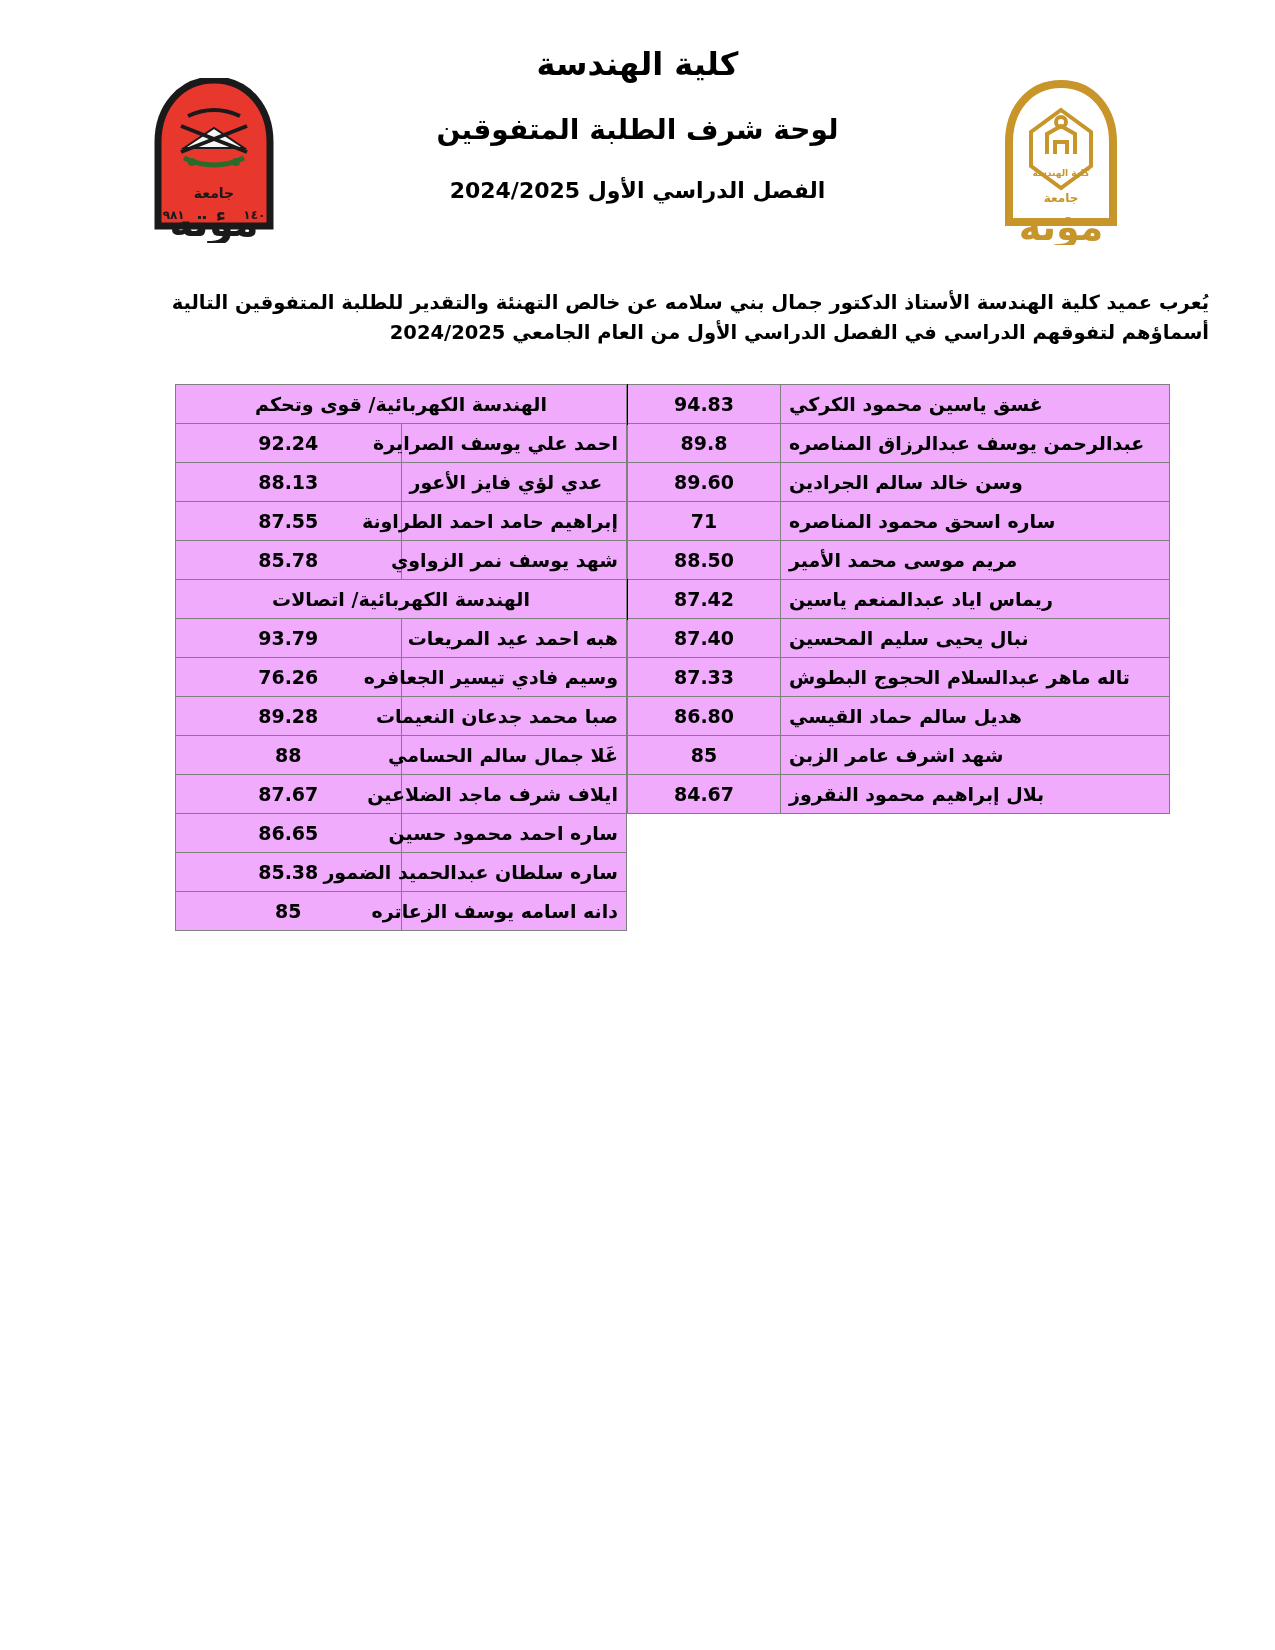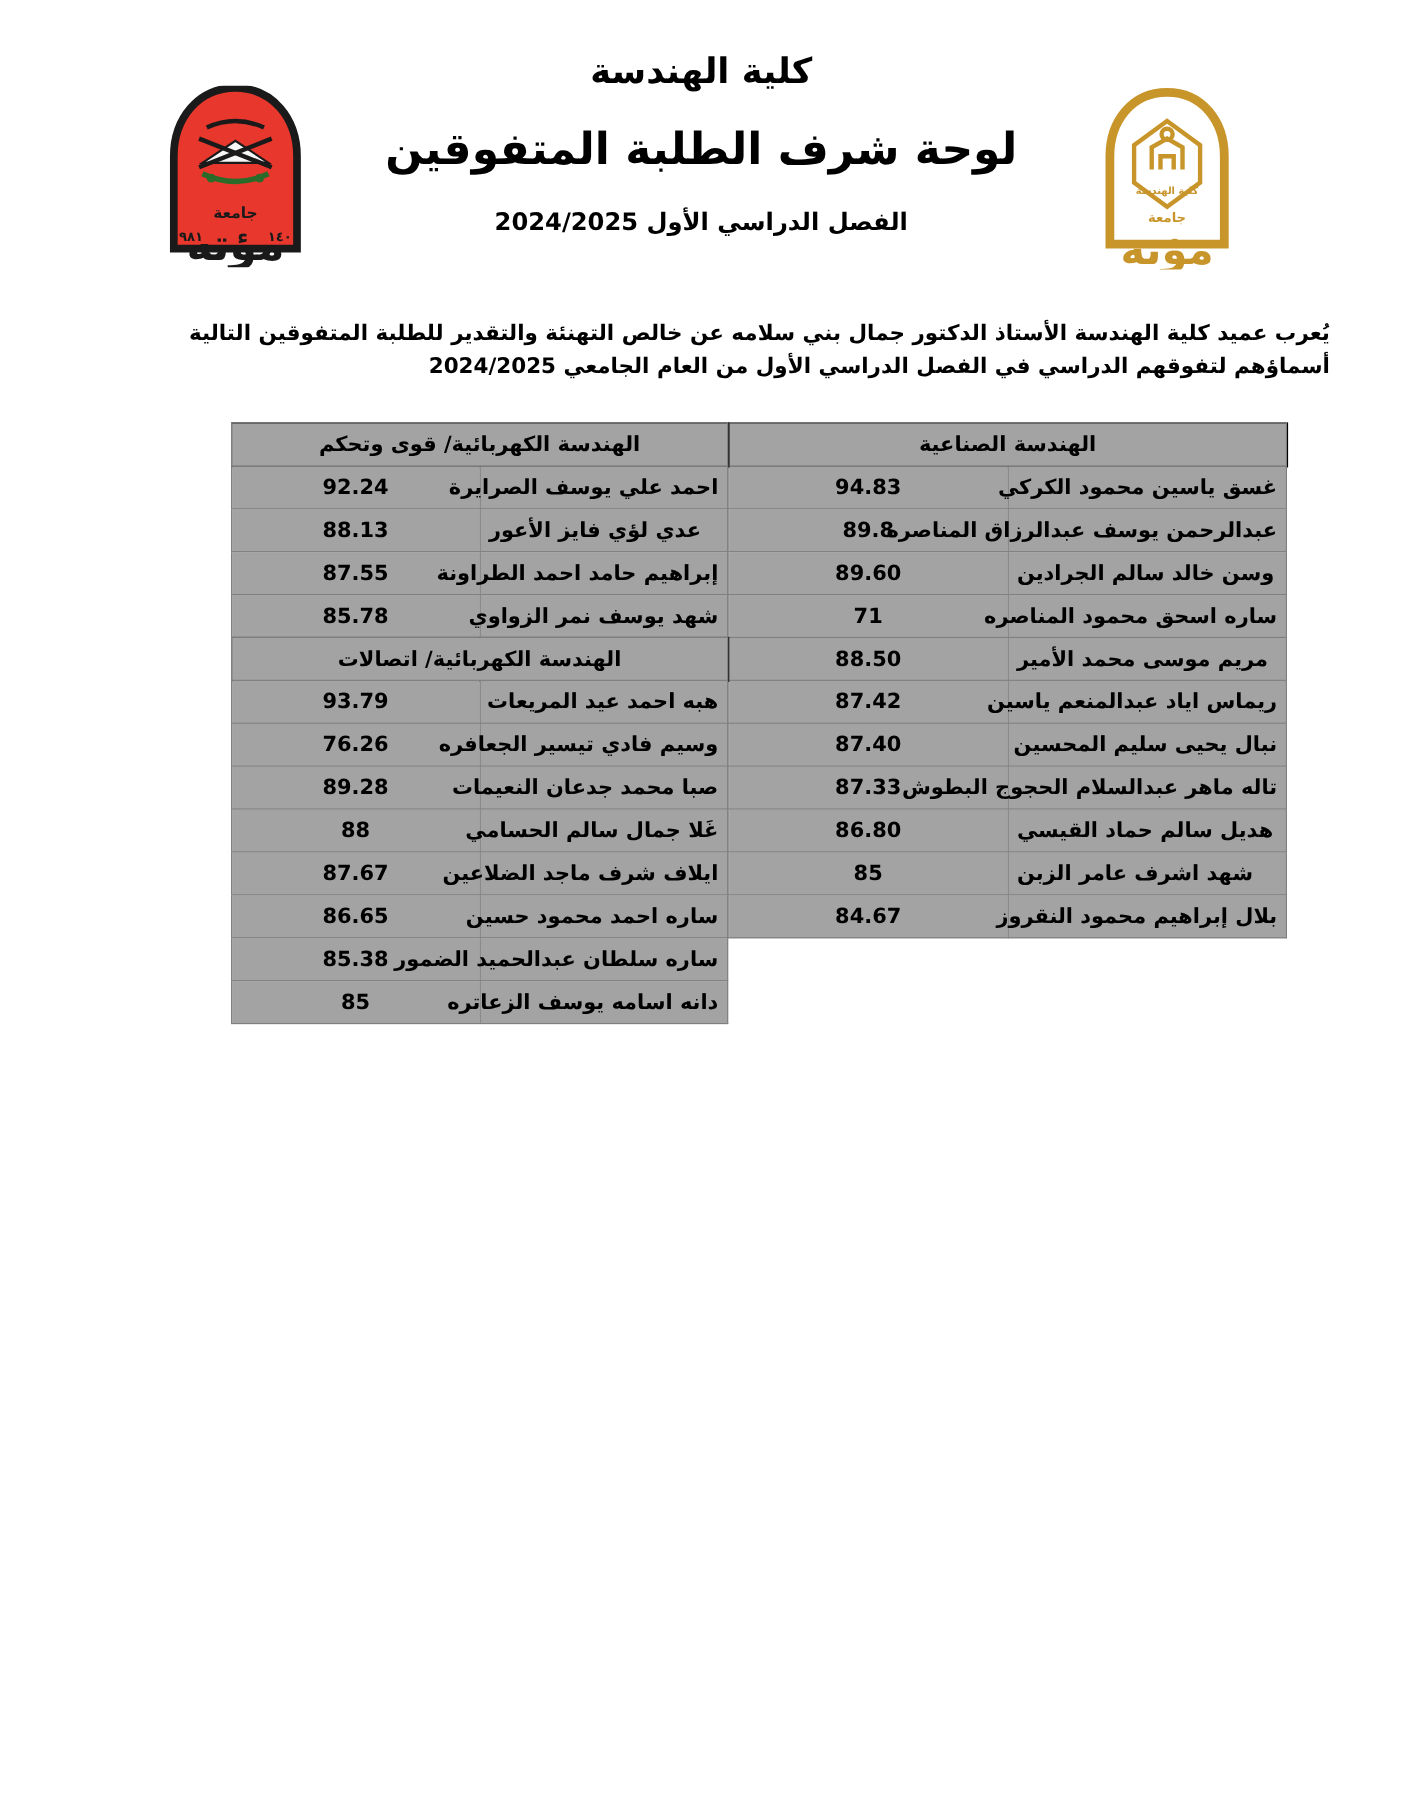--- a/index.html
+++ b/index.html
@@ -40,21 +40,21 @@
   .title-line {
     font-weight: bold;
     font-size: 31px;
     letter-spacing: 0px;
     line-height: 1.0;
     margin-bottom: 36px;
     white-space: nowrap;
     direction: rtl;
   }
   .title-line.l1 { font-size: 32px; }
-  .title-line.l2 { font-size: 40px; }
+  .title-line.l2 { font-size: 28px; }
   .title-line.l3 { font-size: 22px; }
 
   
   .crest-red {
     position: absolute;
     left: 140px;
     top: 78px;
     width: 148px;
     height: 165px;
   }
@@ -97,21 +97,21 @@
   table.dept.industrial { width: 508px; }
   table.dept.electrical { width: 452px; }
 
   table.dept td {
     border: 1px solid #7f7f7f;
     height: 38px;
     padding: 0 8px;
     font-size: 19px;
     font-weight: bold;
     vertical-align: middle;
-    background: #a3a3a3;
+    background: #f0abfc;
   }
 
   td.name-cell {
     text-align: left;
     white-space: nowrap;
   }
   table.dept.industrial td.name-cell { width: 372px; }
   table.dept.electrical  td.name-cell { width: 330px; }
 
   td.grade-cell {
@@ -181,23 +181,20 @@
     </div>
   </div>
 
   <div class="intro">يُعرب عميد كلية الهندسة الأستاذ الدكتور جمال بني سلامه عن خالص التهنئة والتقدير للطلبة المتفوقين التالية أسماؤهم لتفوقهم الدراسي في الفصل الدراسي الأول من العام الجامعي 2024/2025</div>
 
   <div class="tables-wrap">
 
     <table class="dept industrial">
       <tbody>
         <tr>
-          <td class="dept-header" colspan="2">الهندسة الصناعية</td>
-        </tr>
-        <tr>
           <td class="name-cell">غسق ياسين محمود الكركي</td>
           <td class="grade-cell">94.83</td>
         </tr>
         <tr>
           <td class="name-cell">عبدالرحمن يوسف عبدالرزاق المناصره</td>
           <td class="grade-cell">89.8</td>
         </tr>
         <tr>
           <td class="name-cell">وسن خالد سالم الجرادين</td>
           <td class="grade-cell">89.60</td>

